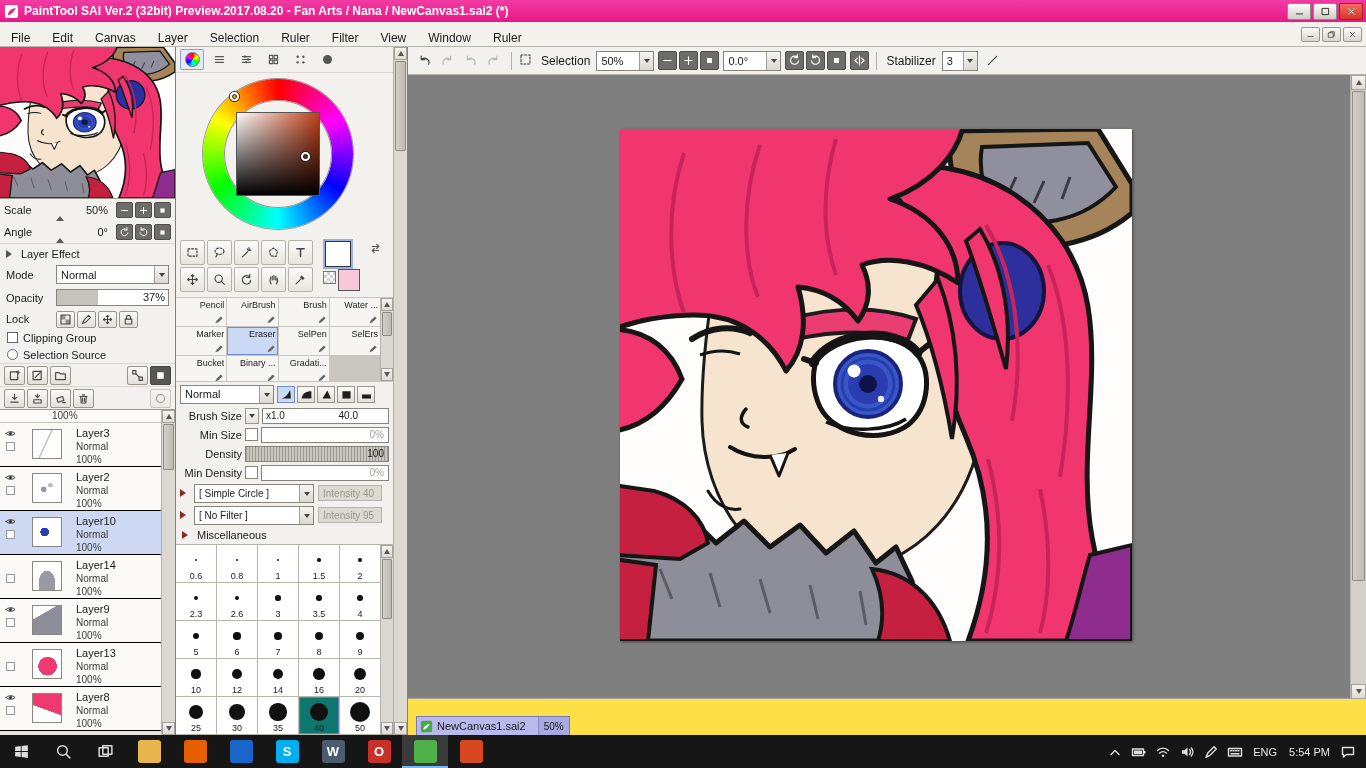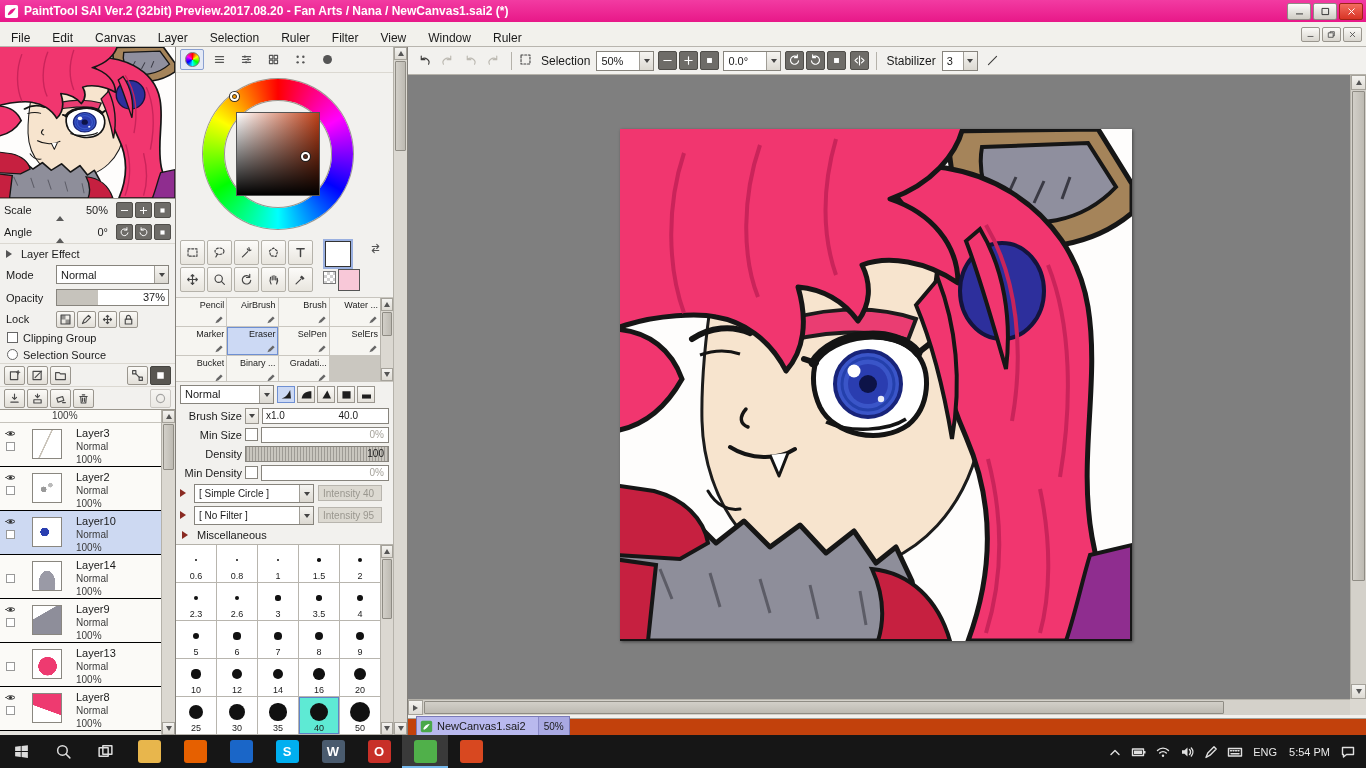--- a/index.html
+++ b/index.html
@@ -134,21 +134,21 @@
   .sv-mid { position:absolute; right:30px; top:1px; }
   .sv-right { position:absolute; right:4px; top:1px; }
   .sv-gray { color:#a5a29a; }
   .select-row { height:22px; flex:none; display:flex; align-items:center; gap:4px; padding:0 4px; }
   .combo.texsel { width:120px; flex:none; font-size:10px; }
   .intensity { width:64px; height:16px; background:#dcd9d1; border:1px solid #b8b5ae; color:#9a978f; font-size:10px; display:flex; align-items:center; padding-left:4px; white-space:nowrap; overflow:hidden; }
   .section-header.misc { border-top:none; height:18px; }
   .size-grid-wrap { flex:1; position:relative; border-top:1px solid #b5b2aa; }
   .size-grid { position:absolute; left:0; top:0; right:13px; bottom:0; display:grid; grid-template-columns:repeat(5,1fr); grid-auto-rows:37px; gap:1px; background:#b8b5ae; overflow:hidden; }
   .size-cell { background:#fff; display:flex; flex-direction:column; align-items:center; justify-content:space-between; padding:4px 0 1px; }
-  .size-cell.sel { background:#5eead4; outline:1px solid #5f83c8; outline-offset:-1px; }
+  .size-cell.sel { background:#0f766e; outline:1px solid #5f83c8; outline-offset:-1px; }
   .size-cell .dot { background:#111; border-radius:50%; margin:auto 0; }
   .size-cell .sn { font-size:9px; }
   .panel-scroll { position:absolute; right:0; top:0; bottom:0; width:14px; background:#dbd8d1; border-left:1px solid #b5b2aa; }
 
   
   .right-area { flex:1; position:relative; background:#f2f1ee; }
   .toolbar { position:absolute; top:0; left:0; right:0; height:28px; border-bottom:1px solid #b5b2aa; display:flex; align-items:center; gap:4px; padding:0 6px; }
   .tbtn { width:21px; height:21px; border-radius:2px; display:flex; align-items:center; justify-content:center; color:#3f3e3c; }
   .tbtn.disabled { color:#bcb9b1; }
   .tbtn.dark { width:19px; height:19px; background:#6e6c68; color:#fff; border:1px solid #504e4a; }
@@ -160,21 +160,21 @@
   .canvas-region { position:absolute; top:28px; left:0; right:0; bottom:20px; background:var(--canvas-bg,#7f7f7f); overflow:hidden; }
   .canvas-doc { position:absolute; left:212px; top:54px; width:512px; height:512px; background:#fff; box-shadow:1px 1px 3px rgba(0,0,0,.45); }
   .canvas-doc svg { width:100%; height:100%; }
   .vscroll.canvas { width:16px; right:0; top:0; bottom:16px; background:#d4d1ca; }
   .vscroll.canvas .sb-btn { height:15px; }
   .hscroll { position:absolute; left:0; right:16px; bottom:0; height:16px; background:#d4d1ca; border-top:1px solid #b5b2aa; }
   .hscroll .sb-btn { position:absolute; top:0; bottom:0; width:15px; height:auto; }
   .hscroll .sb-btn.left { left:0; } .hscroll .sb-btn.right { right:0; }
   .hscroll .sb-thumb { top:1px; bottom:1px; left:auto; right:auto; background:linear-gradient(#d2cfc8,#bdbab2); }
   .sb-corner { position:absolute; right:0; bottom:0; width:16px; height:16px; background:#dbd8d1; }
-  .tabbar { position:absolute; left:0; right:0; bottom:0; height:17px; background:#c2410c; border-top:1px solid #a5a29a; display:flex; align-items:flex-end; padding-left:8px; }
+  .tabbar { position:absolute; left:0; right:0; bottom:0; height:37px; background:#fde047; border-top:1px solid #a5a29a; display:flex; align-items:flex-end; padding-left:8px; }
   .doc-tab { height:19px; display:flex; align-items:center; gap:4px; background:#b9b9ee; border:1px solid #7a7ab8; border-bottom:none; padding-left:3px; font-size:11px; }
   .tab-icon { width:13px; height:13px; }
   .tab-name { padding-right:8px; }
   .tab-zoom { align-self:stretch; display:flex; align-items:center; padding:0 5px; background:#a9a9e2; border-left:1px solid #8a8ac8; font-size:10px; }
 
   
   .taskbar { position:absolute; left:0; right:0; bottom:0; height:33px; background:#161616; display:flex; align-items:stretch; color:#e8e8e8; }
   .tb-item { width:42px; display:flex; align-items:center; justify-content:center; color:#dcdcdc; }
   .tb-item .ic { width:17px; height:17px; }
   .tb-apps { display:flex; }

